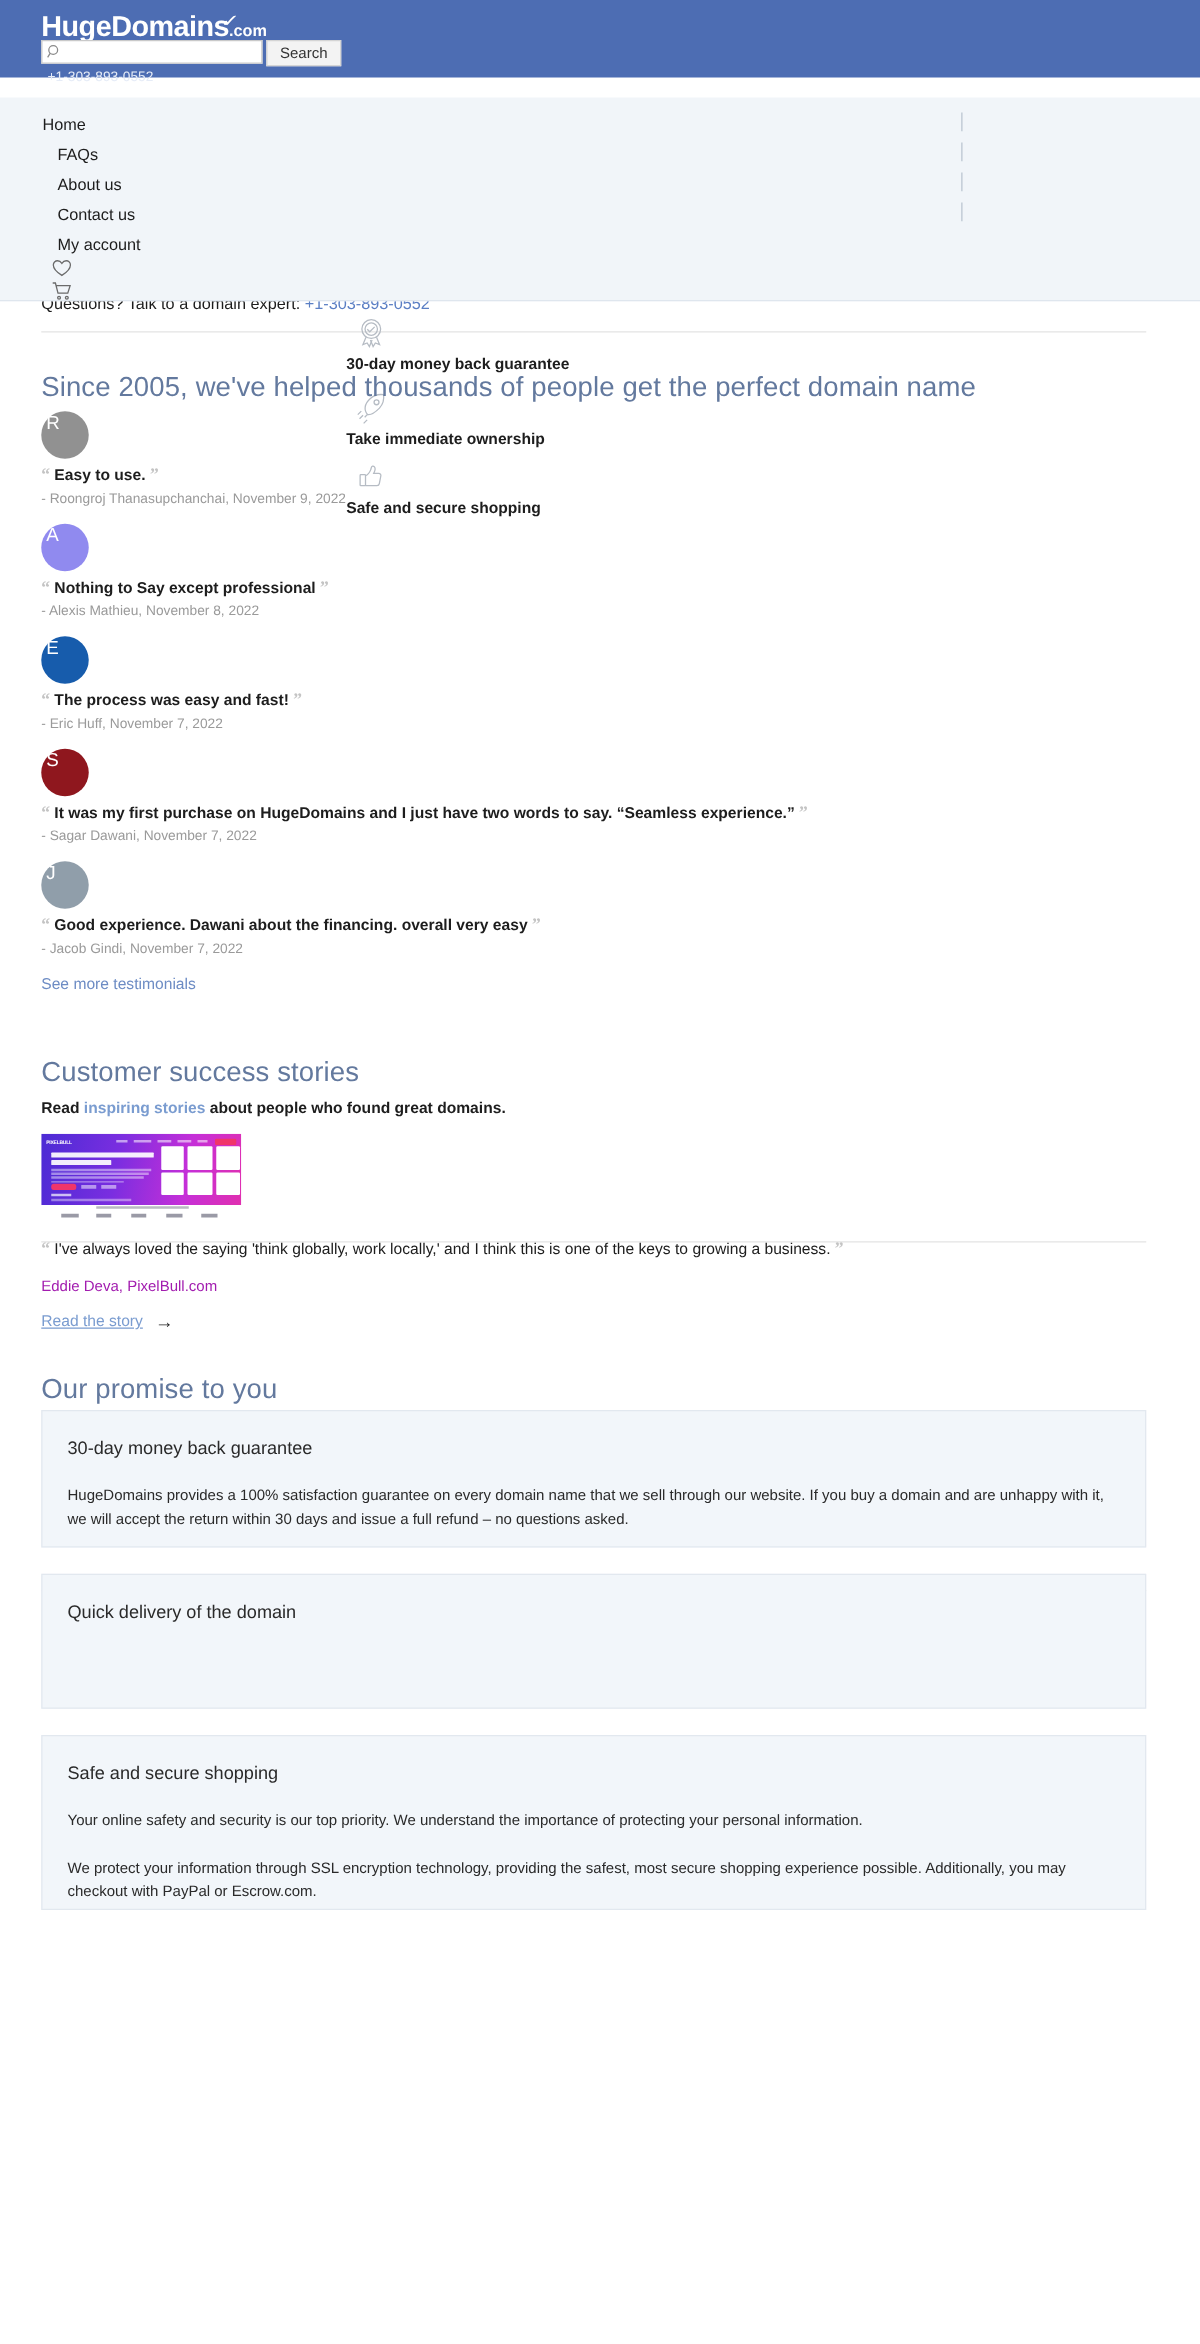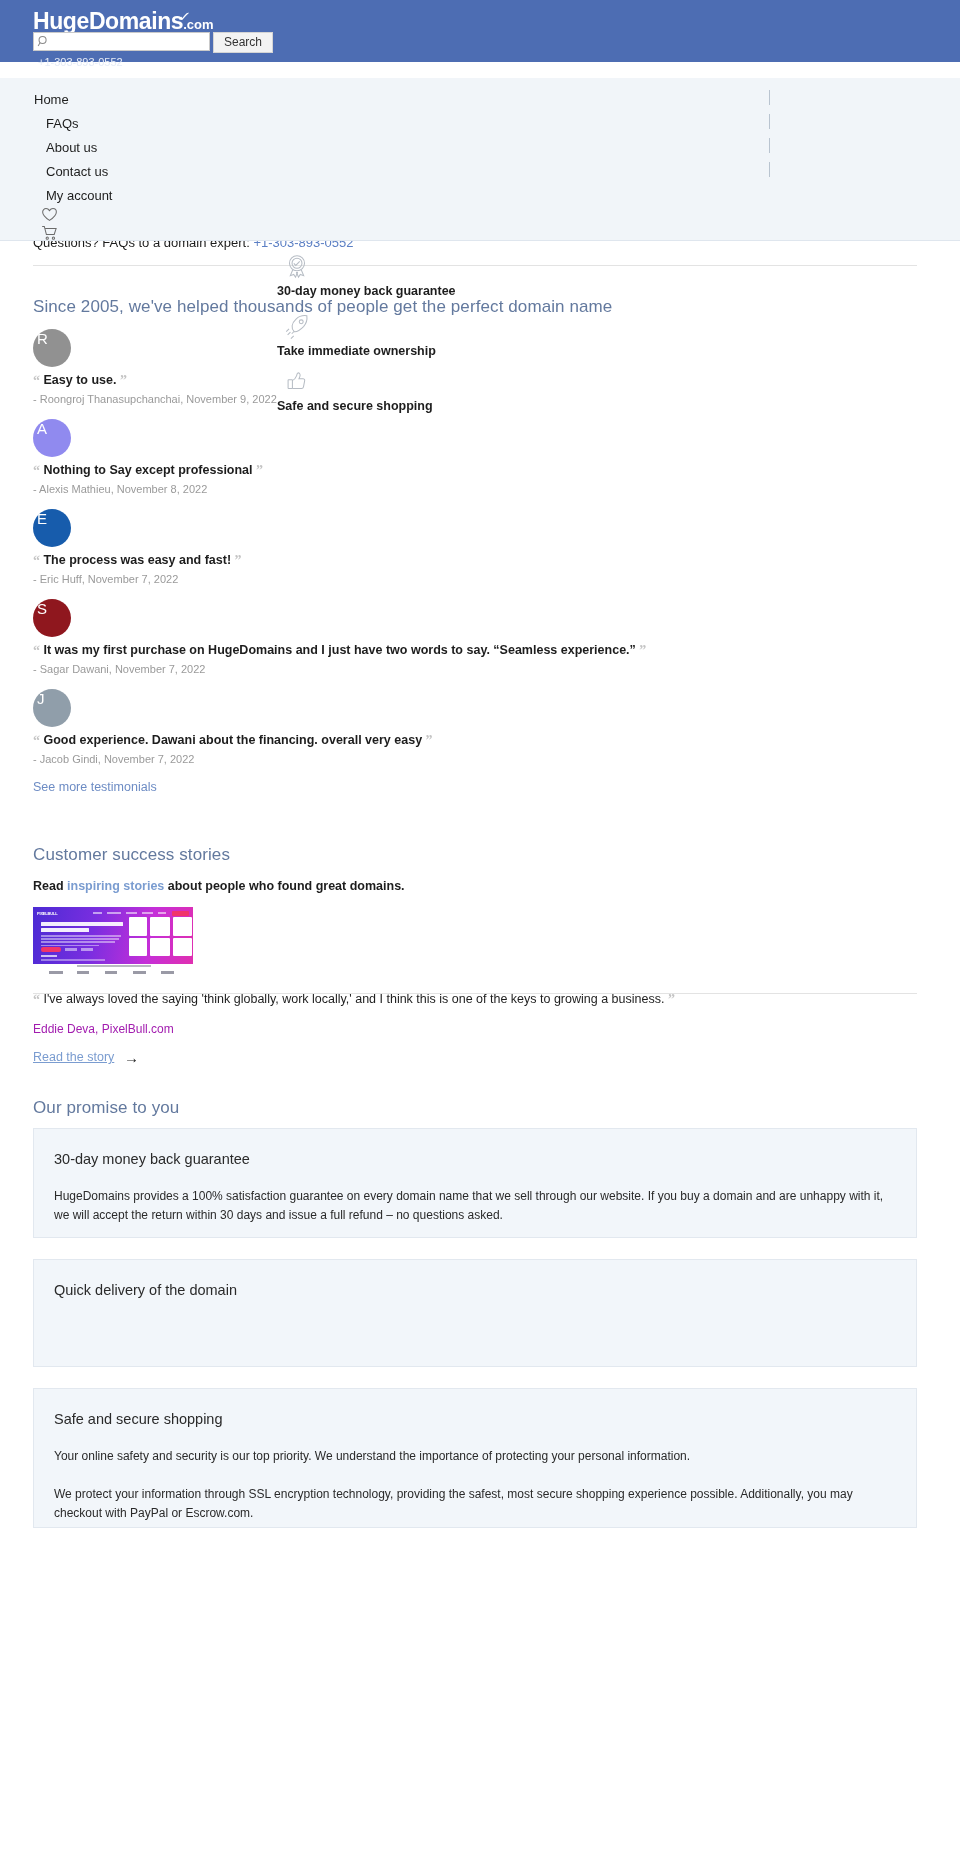--- a/index.html
+++ b/index.html
@@ -161,21 +161,21 @@
   }
   .hr-1 { top: 265px; }
   .hr-2 { top: 993px; }
   .hr-3 { top: 1272px; }
 
   h2.section-title {
     position: absolute;
     margin: 0;
     font-weight: normal;
     color: #63799e;
-    font-size: 17px;
+    font-size: 22px;
     letter-spacing: 0.1px;
   }
   .title-since { left: 33px; top: 297px; font-size: 17px; }
   .title-stories { left: 33px; top: 845px; }
   .title-promise { left: 33px; top: 1098px; }
 
   
   .badge {
     position: absolute;
     left: 277px;
@@ -450,21 +450,21 @@
     line-height: 19px;
     color: #2a2a2a;
   }
 </style>
 </head>
 <body>
 
 <div class="content">
 
   <div class="expert-line">
-    <span>Questions? FAQs to a domain expert:</span>
+    <span>Questions? Talk to a domain expert:</span>
     <a href="#">+1-303-893-0552</a>
   </div>
 
   <div class="hr hr-1"></div>
 
   <div class="badge badge-1">
     <span class="bicon">
       <svg viewBox="0 0 32 32" width="30" height="30" fill="none" stroke="currentColor" stroke-width="1.1">
         <circle cx="16" cy="12" r="8"></circle>
         <circle cx="16" cy="12" r="5.3"></circle>

